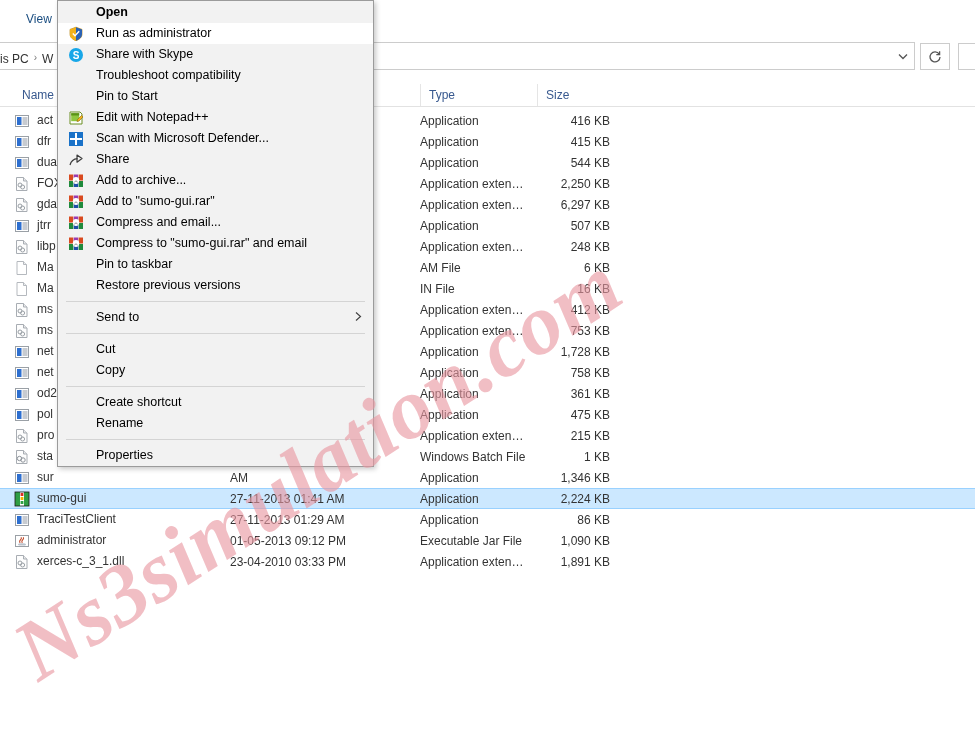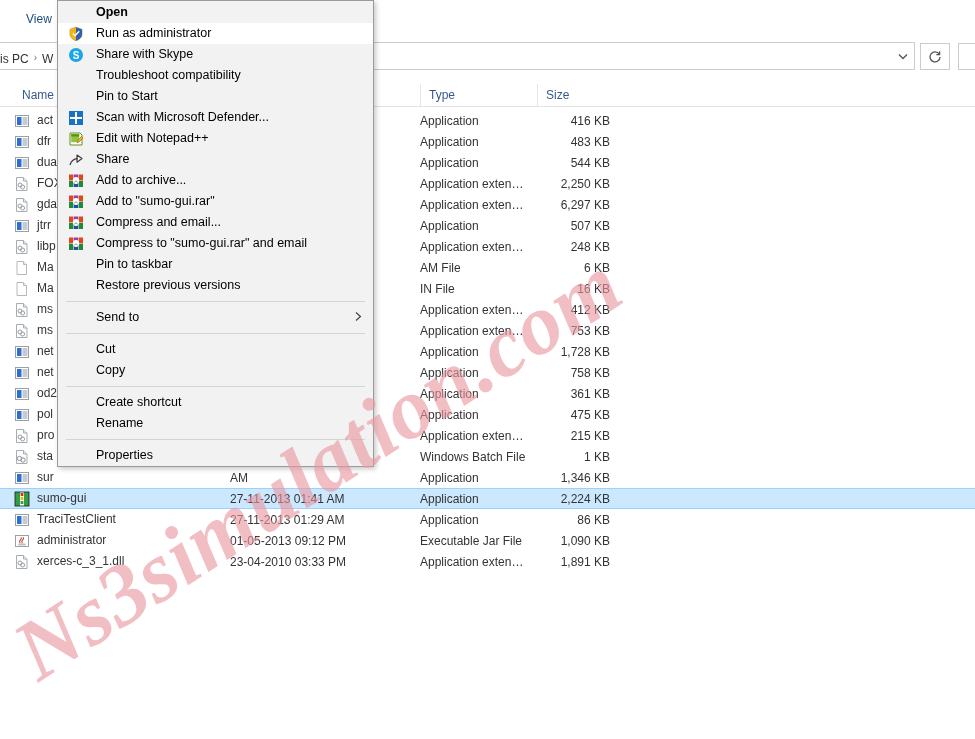--- a/index.html
+++ b/index.html
@@ -295,21 +295,21 @@
               <rect x="8.5" y="4.5" width="5" height="1" fill="#8f98a3"></rect>
               <rect x="8.5" y="6.5" width="5" height="1" fill="#8f98a3"></rect>
               <rect x="8.5" y="8.5" width="5" height="1" fill="#8f98a3"></rect>
               <rect x="8.5" y="10.5" width="5" height="1" fill="#8f98a3"></rect>
             </svg>
           </span>
           <span>dfr</span>
         </div>
         <div class="cell-date">AM</div>
         <div class="cell-type">Application</div>
-        <div class="cell-size">483 KB</div>
+        <div class="cell-size">415 KB</div>
       </div>
       <div class="file-row">
         <div class="cell-name">
           <span style="display: block;">
             <svg width="16" height="16" viewBox="0 0 16 16" class="ficon">
               <rect x="1.5" y="2.5" width="13" height="11" fill="#fff" stroke="#9aa0a6"></rect>
               <rect x="3" y="4" width="4.5" height="8" fill="#2d6fd0"></rect>
               <rect x="8.5" y="4.5" width="5" height="1" fill="#8f98a3"></rect>
               <rect x="8.5" y="6.5" width="5" height="1" fill="#8f98a3"></rect>
               <rect x="8.5" y="8.5" width="5" height="1" fill="#8f98a3"></rect>
@@ -665,35 +665,35 @@
       <div class="ctx-item">
         <span class="ctx-icon empty"></span>
         <span class="ctx-label">Troubleshoot compatibility</span>
       </div>
       <div class="ctx-item">
         <span class="ctx-icon empty"></span>
         <span class="ctx-label">Pin to Start</span>
       </div>
       <div class="ctx-item">
         <span class="ctx-icon"><svg width="16" height="16" viewBox="0 0 16 16">
+            <path d="M2 2 h10 l2 2 v10 h-12 z" fill="#ffffff" stroke="#6b8e23"></path>
+            <rect x="3.2" y="3.2" width="8" height="8" fill="#8ec63f"></rect>
+            <rect x="3.2" y="3.2" width="8" height="2.3" fill="#5a9216"></rect>
+            <path d="M9.5 9.5 L13.5 5.5 L15 7 L11 11 L9 11.5 Z" fill="#f2b21b" stroke="#8a6508" stroke-width="0.6"></path>
+          </svg></span>
+        <span class="ctx-label">Edit with Notepad++</span>
+      </div>
+      <div class="ctx-item">
+        <span class="ctx-icon"><svg width="16" height="16" viewBox="0 0 16 16">
             <rect x="1" y="1" width="14" height="14" fill="#1a72c8"></rect>
             <rect x="7" y="2" width="2" height="12" fill="#ffffff"></rect>
             <rect x="2" y="7" width="12" height="2" fill="#ffffff"></rect>
             <path d="M1 1 h4 v4 h-4 z M11 1 h4 v4 h-4 z M1 11 h4 v4 h-4 z M11 11 h4 v4 h-4 z" fill="#1a72c8"></path>
           </svg></span>
         <span class="ctx-label">Scan with Microsoft Defender...</span>
-      </div>
-      <div class="ctx-item">
-        <span class="ctx-icon"><svg width="16" height="16" viewBox="0 0 16 16">
-            <path d="M2 2 h10 l2 2 v10 h-12 z" fill="#ffffff" stroke="#6b8e23"></path>
-            <rect x="3.2" y="3.2" width="8" height="8" fill="#8ec63f"></rect>
-            <rect x="3.2" y="3.2" width="8" height="2.3" fill="#5a9216"></rect>
-            <path d="M9.5 9.5 L13.5 5.5 L15 7 L11 11 L9 11.5 Z" fill="#f2b21b" stroke="#8a6508" stroke-width="0.6"></path>
-          </svg></span>
-        <span class="ctx-label">Edit with Notepad++</span>
       </div>
       <div class="ctx-item">
         <span class="ctx-icon"><svg width="16" height="16" viewBox="0 0 16 16">
             <path d="M2 13 q1.5 -6 7.5 -6.4" fill="none" stroke="#3c3c3c" stroke-width="1.2"></path>
             <path d="M9 3 L14 6.6 L9 10.2 Z" fill="none" stroke="#3c3c3c" stroke-width="1.2" stroke-linejoin="round"></path>
           </svg></span>
         <span class="ctx-label">Share</span>
       </div>
       <div class="ctx-item">
         <span class="ctx-icon"><svg width="16" height="16" viewBox="0 0 16 16">

